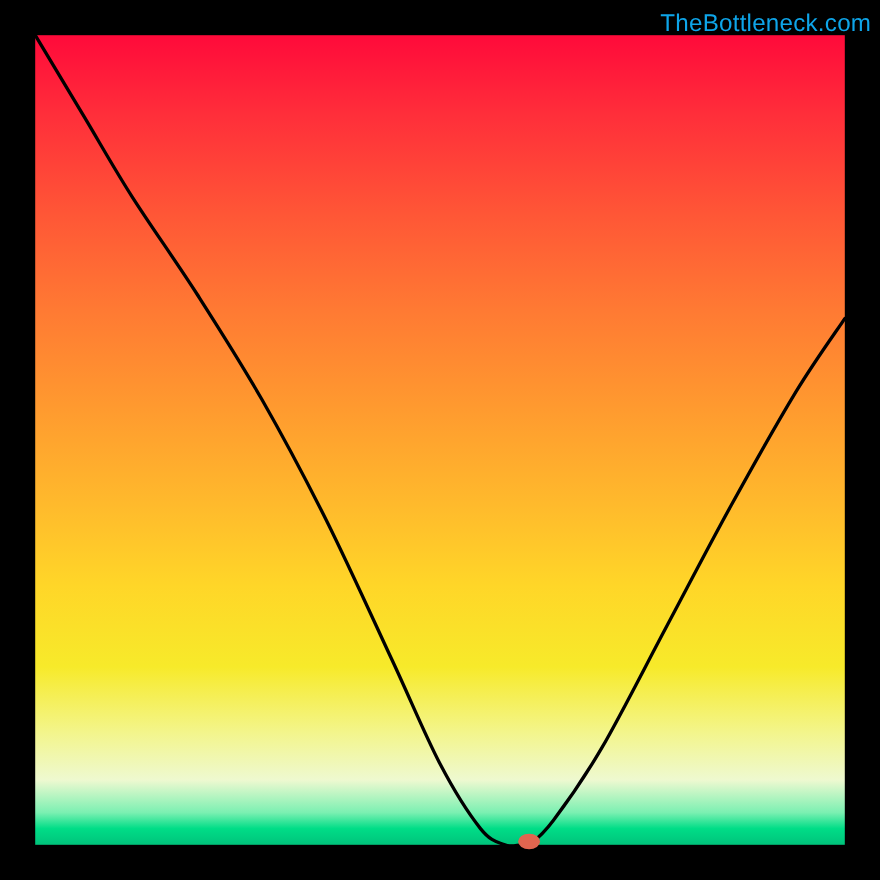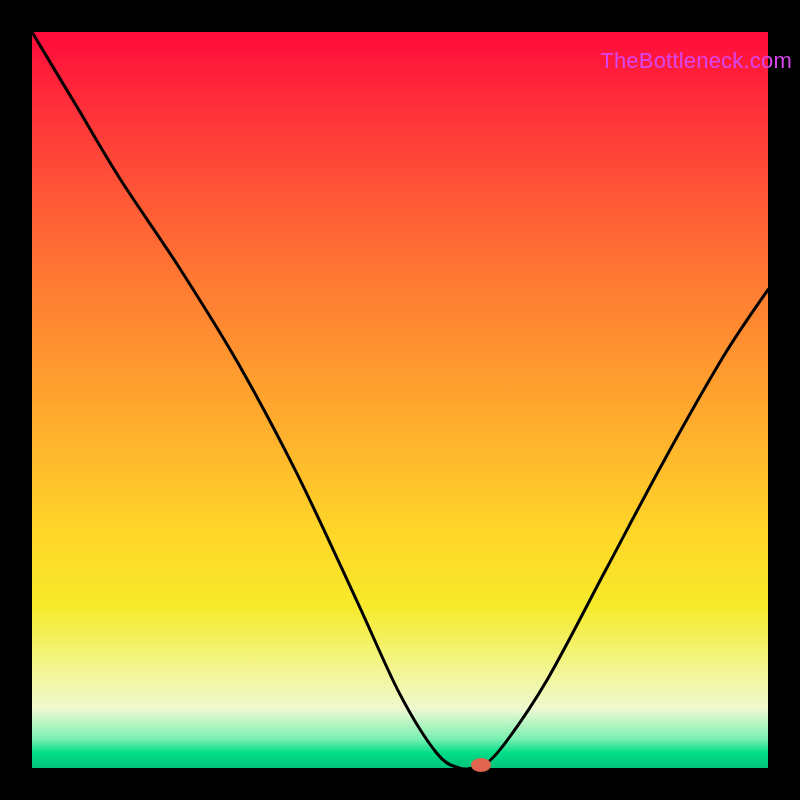--- a/index.html
+++ b/index.html
@@ -38,25 +38,24 @@
       #eef9d0 92%,
       #7cf0b2 96%,
       #00dd87 98%,
       #00c37b 100%
     );
   }
   .watermark {
     position: absolute;
     top: 8px;
     right: 8px;
-    color: #d946ef;
+    color: #0ea5e9;
     font-size: 22px;
     font-weight: 500;
     letter-spacing: 0.2px;
-    margin-top: 40px;
   }
   svg.overlay {
     position: absolute;
     left: 32px;
     top: 32px;
     width: 736px;
     height: 736px;
     overflow: visible;
   }
   .curve {

